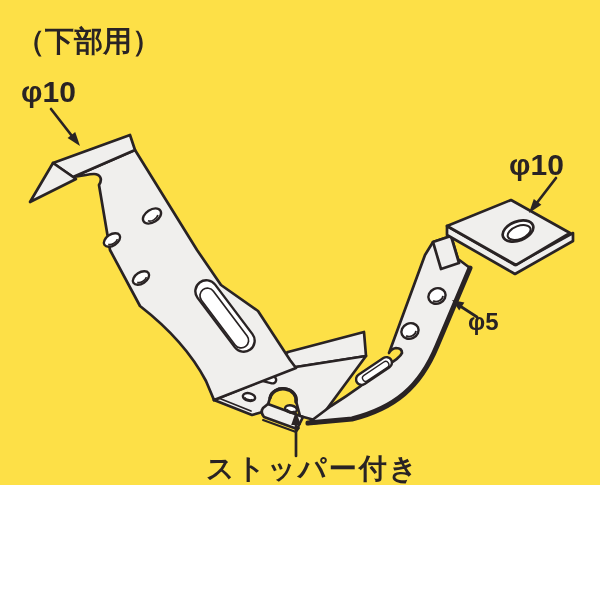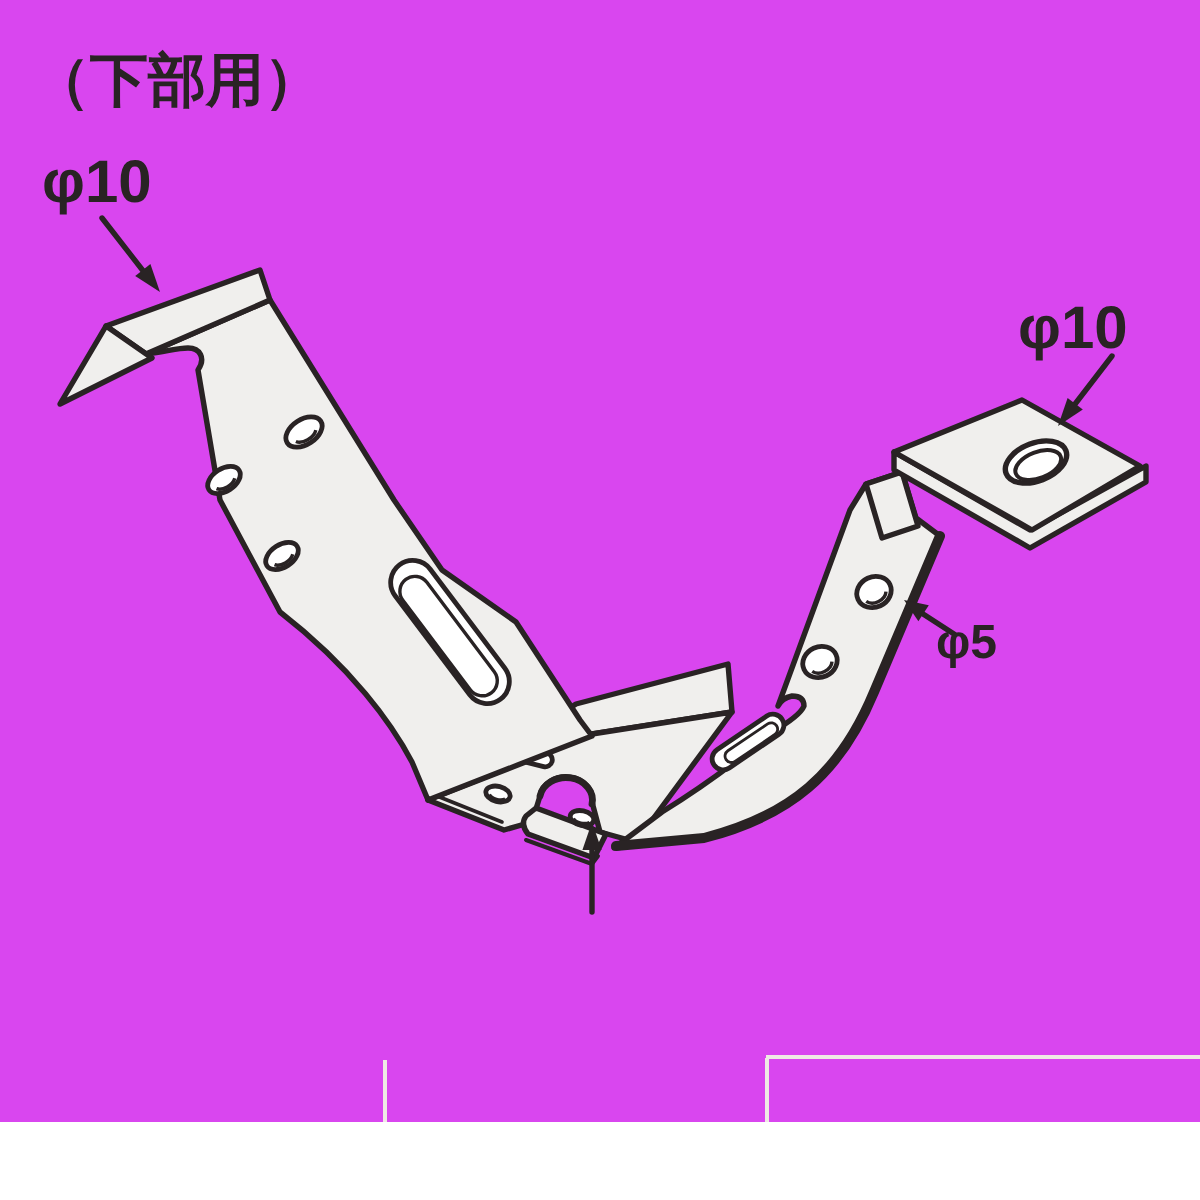--- a/index.html
+++ b/index.html
@@ -1,17 +1,17 @@
 <!DOCTYPE html>
 <html><head>
 <meta charset="utf-8">
 <style>
   html,body{margin:0;padding:0;background:#ffffff;}
   .stage{
-    position:relative;width:600px;height:561px;background:#d946ef;overflow:hidden;
+    position:relative;width:600px;height:485px;background:#fde047;overflow:hidden;
     font-family:"Liberation Sans","DejaVu Sans",sans-serif;color:#292324;
   }
   .stage svg{position:absolute;left:0;top:0;}
   .lbl{position:absolute;white-space:nowrap;line-height:1.05;color:#292324;}
   .lbl-variant{left:16px;top:26px;font-size:29px;font-weight:600;letter-spacing:0px;}
   .lbl-phi10-left{left:21px;top:76px;font-size:30px;font-weight:600;}
   .lbl-phi10-right{left:509px;top:149px;font-size:30px;font-weight:600;}
   .lbl-phi5{left:468px;top:309px;font-size:24px;font-weight:600;}
   .lbl-stopper{left:206px;top:454px;font-size:28px;font-weight:600;letter-spacing:2px;}
   .lbl-thickness{left:19px;top:488px;font-size:25px;font-weight:600;}
@@ -134,13 +134,14 @@
         <path class="ink" d="M 296,456 L 296,424"></path>
         <polygon class="arrow" points="296,411 291.2,425 300.8,425"></polygon>
       </g>
     </g>
   </svg>
 
   <div class="lbl lbl-variant">（下部用）</div>
   <div class="lbl lbl-phi10-left">φ10</div>
   <div class="lbl lbl-phi10-right">φ10</div>
   <div class="lbl lbl-phi5">φ5</div>
+  <div class="lbl lbl-stopper">ストッパー付き</div>
 </div>
 
 </body></html>

